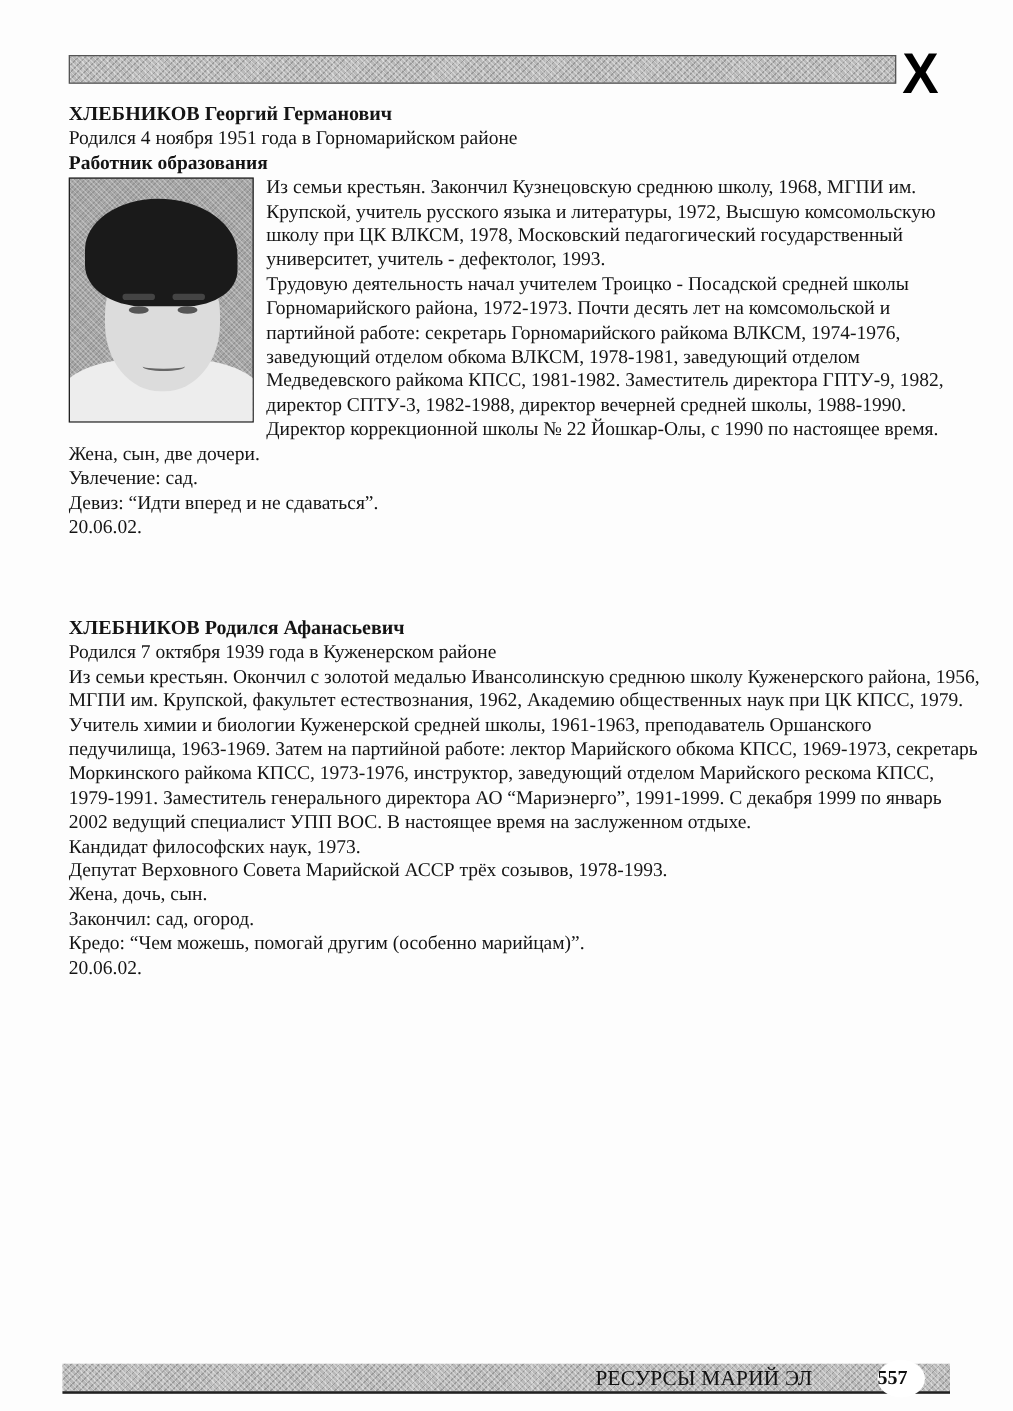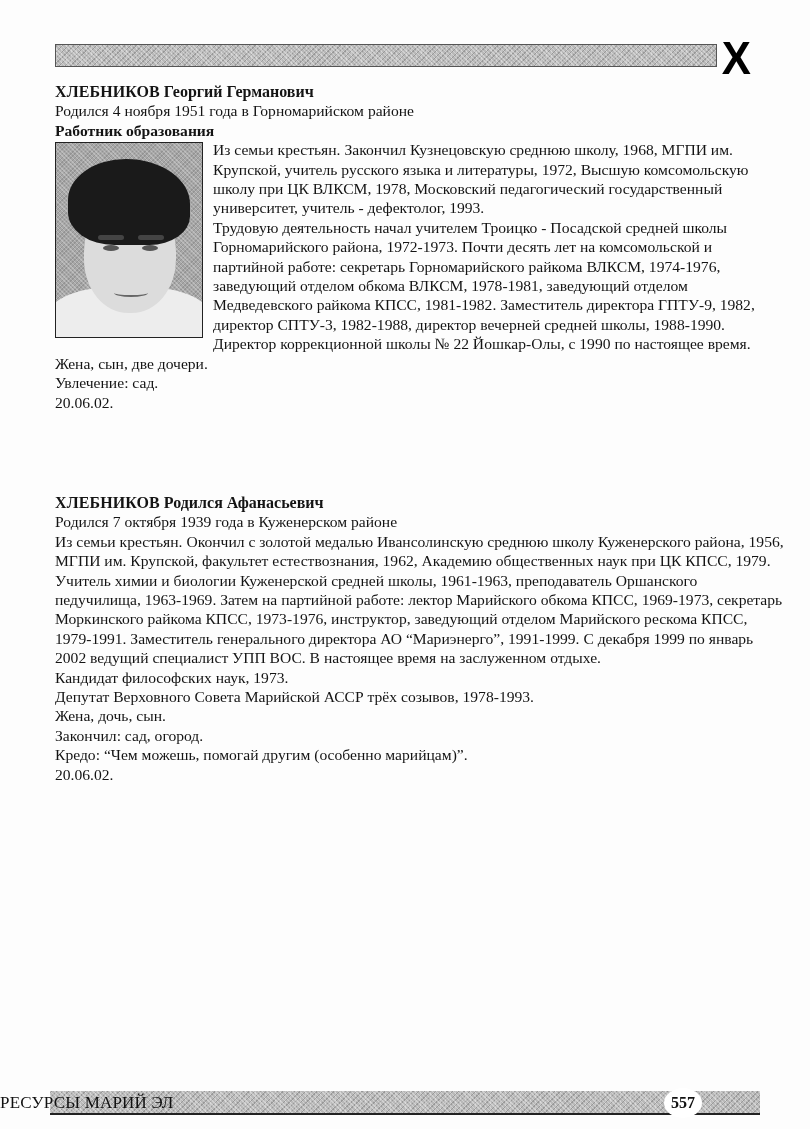--- a/index.html
+++ b/index.html
@@ -48,28 +48,28 @@
   .photo .brow1 { left: 42px; } .photo .brow2 { left: 82px; }
   .photo .eye1, .photo .eye2 { position: absolute; top: 102px; width: 16px; height: 6px; background: #555; border-radius: 50%; }
   .photo .eye1 { left: 47px; } .photo .eye2 { left: 86px; }
   .photo .mouth { position: absolute; left: 58px; top: 146px; width: 34px; height: 6px; border-bottom: 2px solid #666; border-radius: 0 0 50% 50%; }
   .para { margin: 0; }
   #footer-bar {
     position: absolute; left: 50px; top: 1091px; width: 710px; height: 24px;
     border-bottom: 2px solid #222; box-sizing: border-box;
   }
   #footer-title {
-    position: absolute; left: 0; width: 650px; top: 1093px; text-align: left;
+    position: absolute; left: 0; width: 650px; top: 1093px; text-align: right;
     font-size: 17px; font-weight: normal; letter-spacing: 0.2px; color: #111;
-    box-sizing: border-box;
+    padding-left: 90px; box-sizing: border-box;
   }
   #page-number {
-    position: absolute; left: 664px; top: 1088px; width: 38px; height: 30px;
+    position: absolute; left: 702px; top: 1088px; width: 38px; height: 30px;
     background: #fff; border-radius: 50%;
-    font-weight: bold; font-size: 16px; line-height: 30px; text-align: center; color: #111;
+    font-weight: bold; font-size: 16px; line-height: 30px; color: #111;
   }
 </style>
 </head>
 <body>
 
 <div id="header-bar" class="speckle"></div>
 <div id="header-letter">Х</div>
 
 <div id="entry1" class="entry">
   <div class="name">
@@ -85,20 +85,21 @@
     <div class="brow1"></div>
     <div class="brow2"></div>
     <div class="eye1"></div>
     <div class="eye2"></div>
     <div class="mouth"></div>
   </div>
   <p class="para">Из семьи крестьян. Закончил Кузнецовскую среднюю школу, 1968, МГПИ им. Крупской, учитель русского языка и литературы, 1972, Высшую комсомольскую школу при ЦК ВЛКСМ, 1978, Московский педагогический государственный университет, учитель - дефектолог, 1993.</p>
   <p class="para">Трудовую деятельность начал учителем Троицко - Посадской средней школы Горномарийского района, 1972-1973. Почти десять лет на комсомольской и партийной работе: секретарь Горномарийского райкома ВЛКСМ, 1974-1976, заведующий отделом обкома ВЛКСМ, 1978-1981, заведующий отделом Медведевского райкома КПСС, 1981-1982. Заместитель директора ГПТУ-9, 1982, директор СПТУ-3, 1982-1988, директор вечерней средней школы, 1988-1990. Директор коррекционной школы № 22 Йошкар-Олы, с 1990 по настоящее время.</p>
   <p class="para">Жена, сын, две дочери.</p>
   <p class="para">Увлечение: сад.</p>
+  <p class="para">Девиз: “Идти вперед и не сдаваться”.</p>
   <p class="para">20.06.02.</p>
 </div>
 
 <div id="entry2" class="entry">
   <div class="name">
     <span class="surname">ХЛЕБНИКОВ</span>
     <span>Родился Афанасьевич</span>
   </div>
   <div class="born">Родился 7 октября 1939 года в Куженерском районе</div>
   <p class="para">Из семьи крестьян. Окончил с золотой медалью Ивансолинскую среднюю школу Куженерского района, 1956, МГПИ им. Крупской, факультет естествознания, 1962, Академию общественных наук при ЦК КПСС, 1979. Учитель химии и биологии Куженерской средней школы, 1961-1963, преподаватель Оршанского педучилища, 1963-1969. Затем на партийной работе: лектор Марийского обкома КПСС, 1969-1973, секретарь Моркинского райкома КПСС, 1973-1976, инструктор, заведующий отделом Марийского рескома КПСС, 1979-1991. Заместитель генерального директора АО “Мариэнерго”, 1991-1999. С декабря 1999 по январь 2002 ведущий специалист УПП ВОС. В настоящее время на заслуженном отдыхе.</p>

